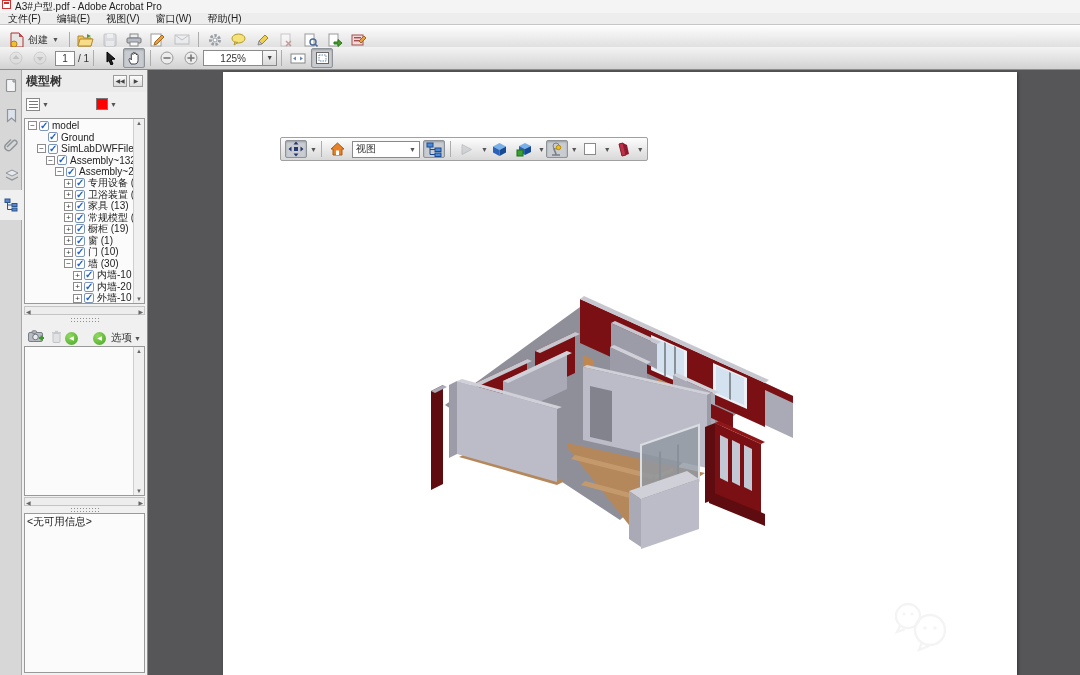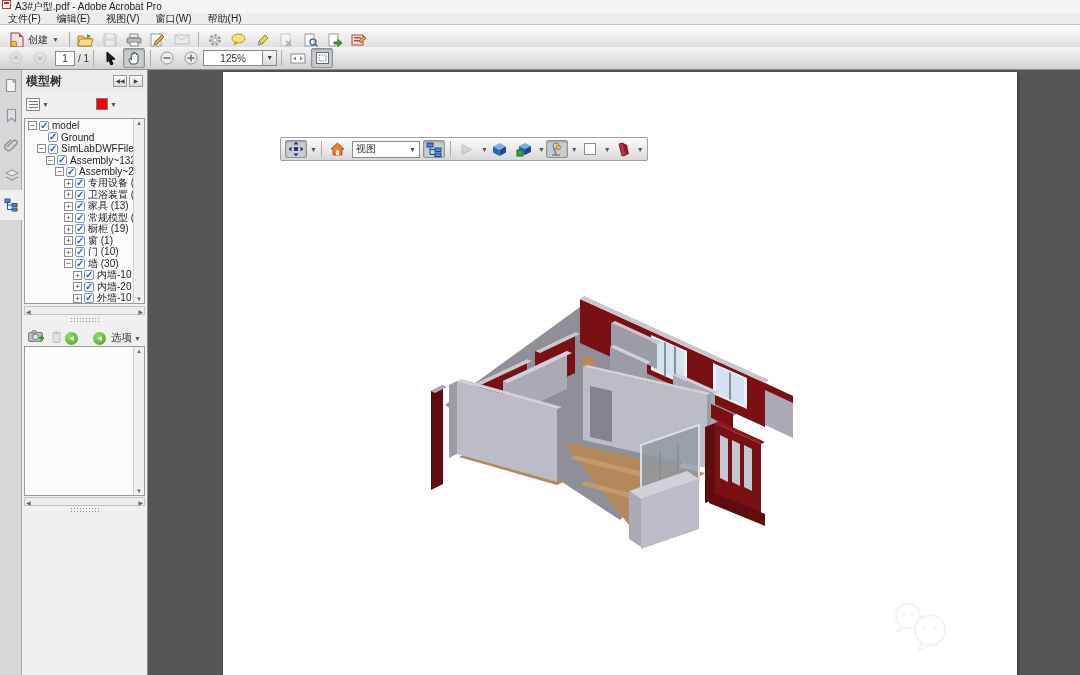--- a/index.html
+++ b/index.html
@@ -484,20 +484,23 @@
     </div>
   </div>
   <div id="views-hscroll" class="hscroll">
     <span class="lt">◀</span>
     <span class="rt">▶</span>
   </div>
   <div id="split2" class="splitter">
       <div class="grip"></div>
     </div>
 
+  <div id="info-box" class="whitebox">
+    <span>&lt;无可用信息&gt;</span>
+  </div>
 </div>
 
 <div id="docpane">
   <div id="page"></div>
 
   <div id="toolbar3d">
     <div class="tbtn pressed">
       <svg width="16" height="16" viewBox="0 0 16 16">
           <path d="M8,0.5 l2.5,3 h-5 z M8,15.5 l2.5,-3 h-5 z M0.5,8 l3,-2.5 v5 z M15.5,8 l-3,-2.5 v5 z" fill="#26366e"></path>
           <rect x="6" y="6" width="4" height="4" fill="#26366e"></rect>

